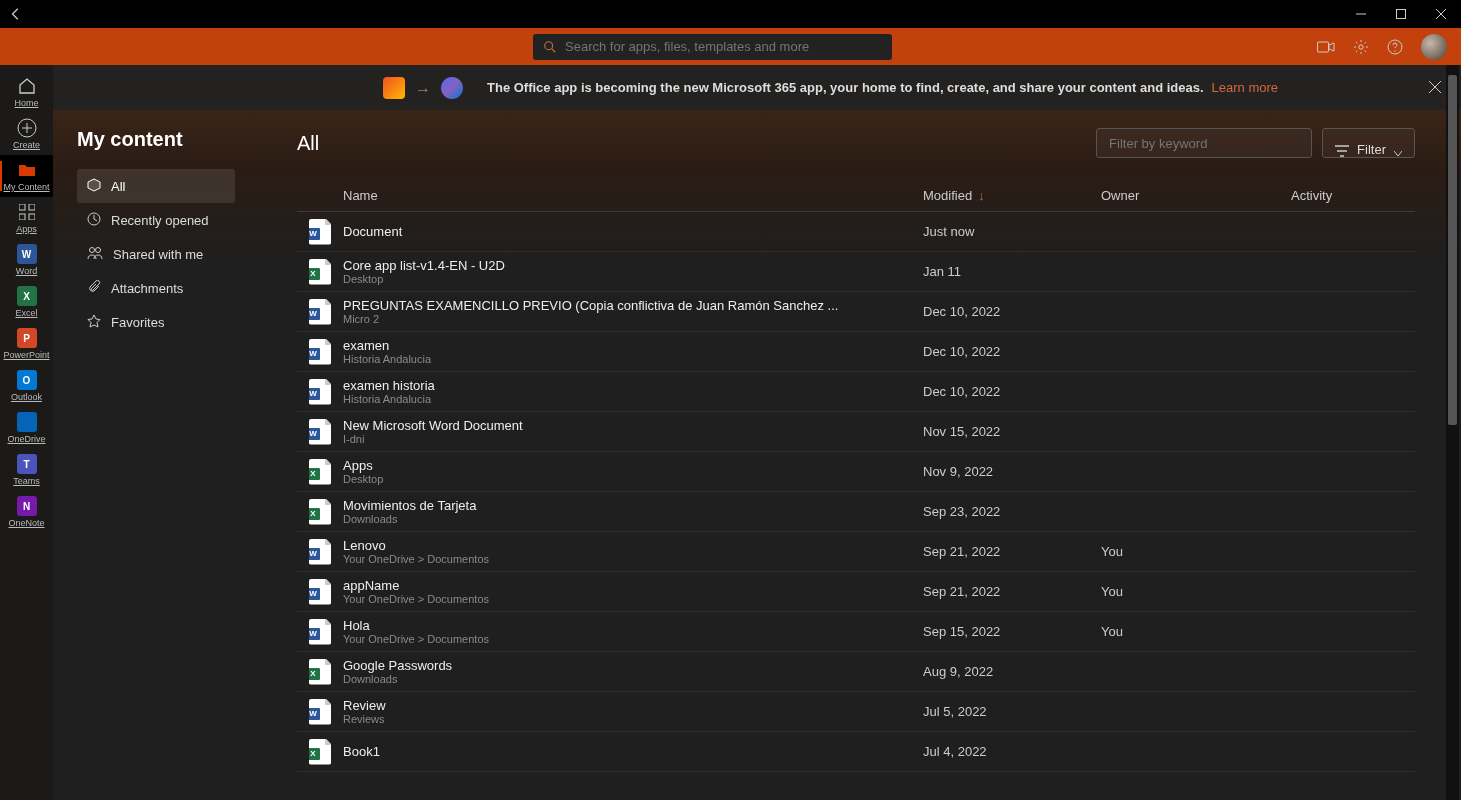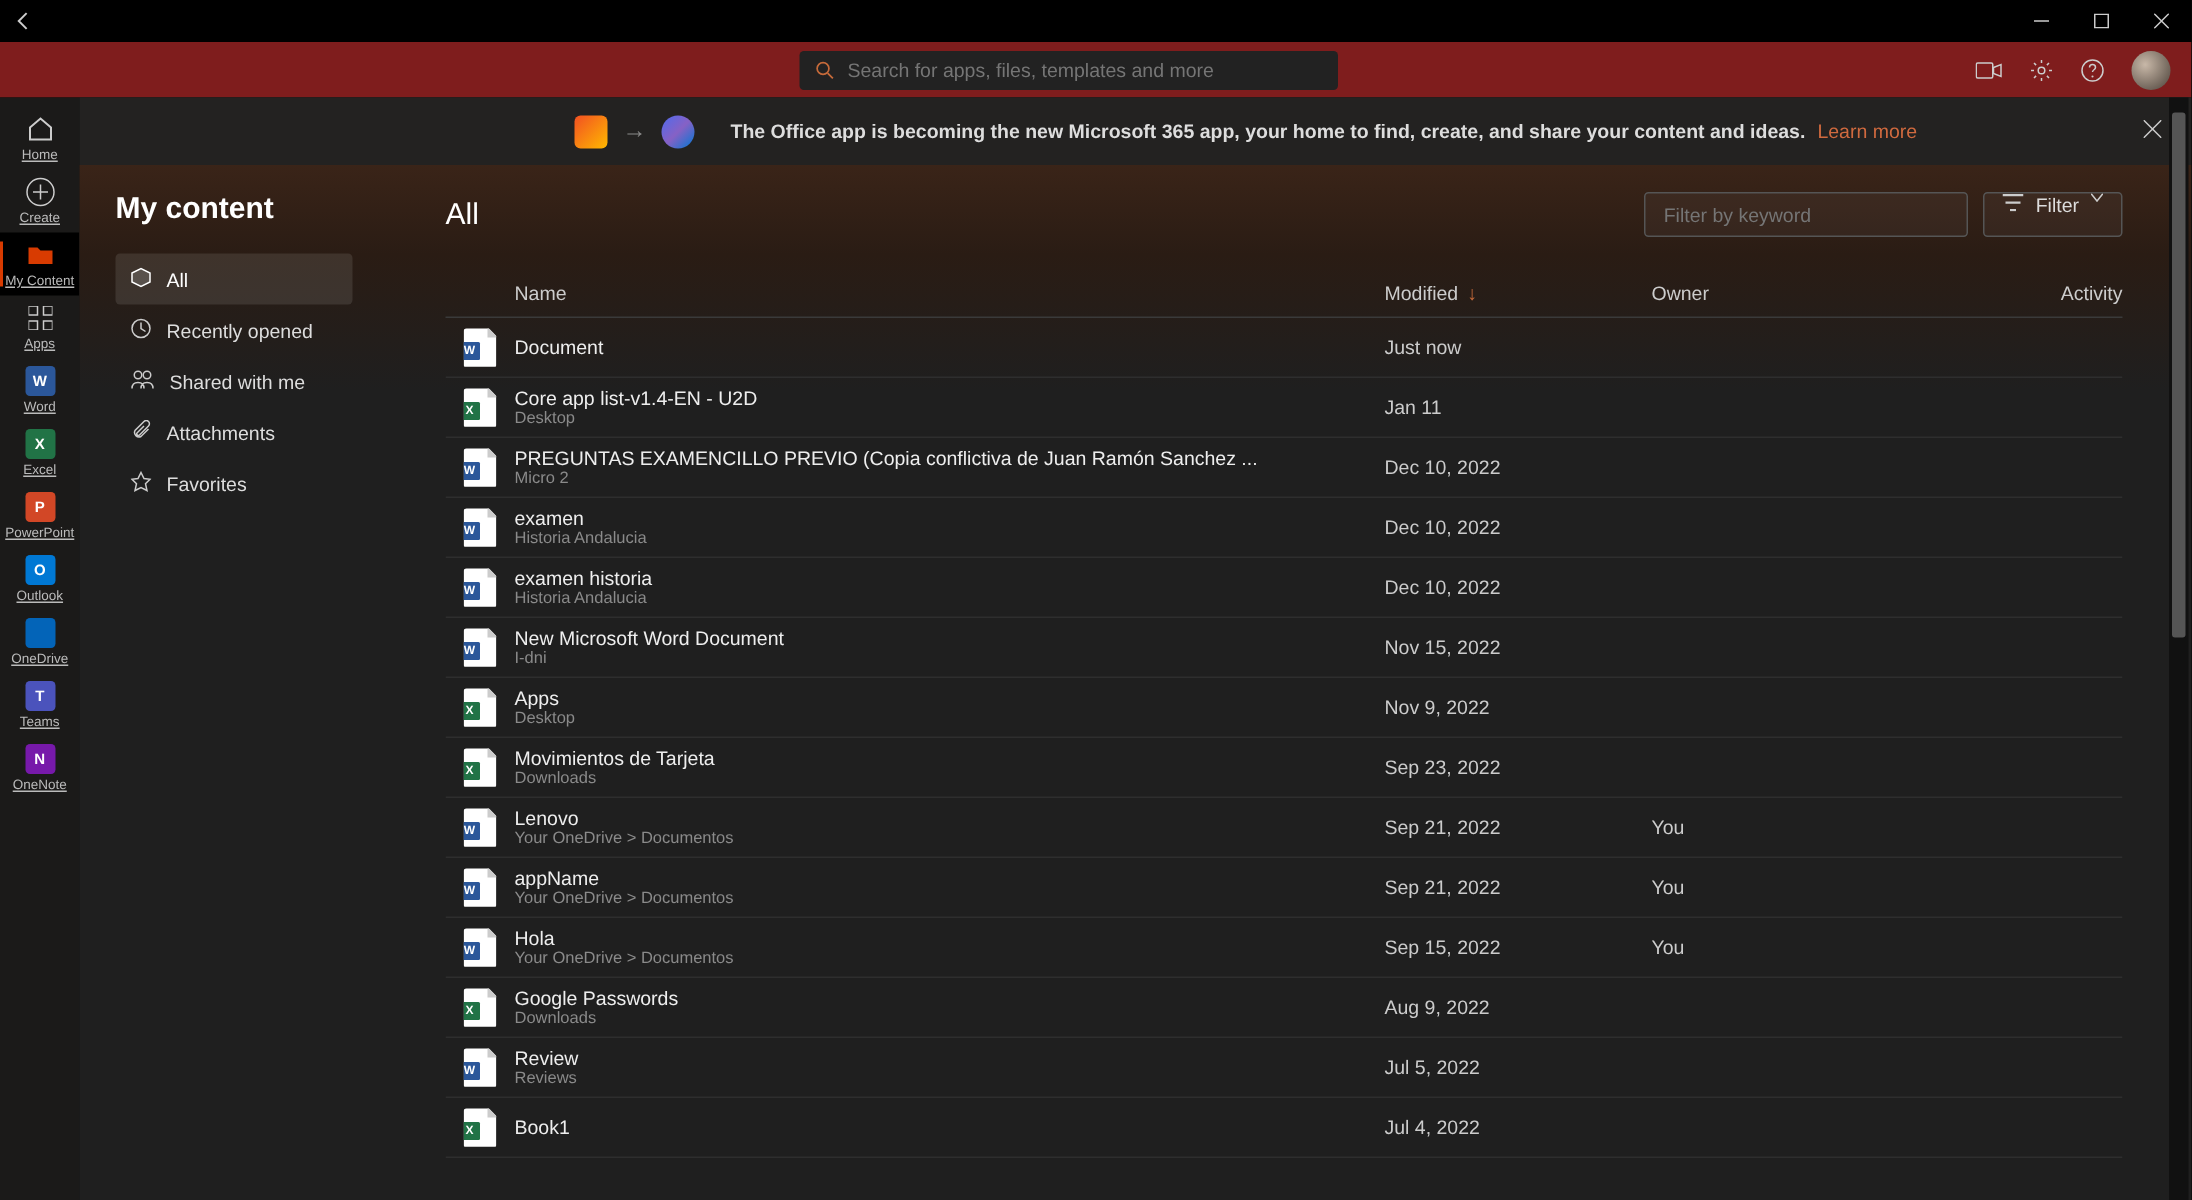--- a/index.html
+++ b/index.html
@@ -5,21 +5,21 @@
 * { margin:0; padding:0; box-sizing:border-box; font-family:'Segoe UI',Arial,sans-serif; }
 html,body { width:1461px; height:800px; overflow:hidden; background:#000; color:#fff; }
 
 
 .titlebar { height:28px; background:#000; display:flex; align-items:center; }
 .titlebar .back { width:32px; display:flex; justify-content:center; color:#ccc; cursor:pointer; }
 .titlebar .spacer { flex:1; }
 .titlebar .winbtn { width:40px; height:28px; display:flex; align-items:center; justify-content:center; color:#ccc; cursor:pointer; }
 
 
-.toolbar { height:37px; background:#7f1d1d; display:flex; align-items:center; }
+.toolbar { height:37px; background:#c2410c; display:flex; align-items:center; }
 .searchbox { margin-left:533px; width:359px; height:26px; background:#222; border-radius:3px; display:flex; align-items:center; padding:0 10px; }
 .searchbox svg { flex:none; }
 .searchbox input { flex:1; background:transparent; border:none; outline:none; color:#bbb; font-size:13px; margin-left:8px; }
 .toolbar .right { margin-left:auto; display:flex; align-items:center; gap:18px; padding-right:14px; }
 .toolbar .iconbtn { color:#ccc; cursor:pointer; display:flex; }
 .avatar { width:26px; height:26px; border-radius:50%; background:radial-gradient(circle at 35% 35%,#c8b8a8,#4a4038); }
 
 
 .body { display:flex; height:735px; }
 
@@ -49,28 +49,28 @@
 .sidebar { width:194px; padding:18px 12px 0 24px; }
 .sidebar h1 { font-size:20px; font-weight:600; margin-bottom:18px; }
 .side-item { height:34px; display:flex; align-items:center; gap:10px; padding:0 10px; border-radius:3px; cursor:pointer; color:#ddd; font-size:13px; }
 .side-item.active { background:rgba(255,255,255,0.10); color:#fff; }
 .side-item svg, .side-item .ficon { flex:none; }
 
 .listarea { flex:1; padding:18px 46px 0 50px; overflow:hidden; display:flex; flex-direction:column; }
 .listhead { display:flex; align-items:center; margin-bottom:22px; }
 .listhead h2 { font-size:20px; font-weight:400; }
 .filterin { margin-left:auto; width:216px; height:30px; background:rgba(255,255,255,0.04); border:1px solid #555; border-radius:3px; padding:0 12px; color:#bbb; font-size:13px; outline:none; }
-.filterbtn { margin-left:10px; height:30px; padding:0 12px; background:rgba(255,255,255,0.04); border:1px solid #555; border-radius:3px; color:#ddd; font-size:13px; display:flex; align-items:flex-start; gap:8px; cursor:pointer; }
+.filterbtn { margin-left:10px; height:30px; padding:0 12px; background:rgba(255,255,255,0.04); border:1px solid #555; border-radius:3px; color:#ddd; font-size:13px; display:flex; align-items:flex-end; gap:8px; cursor:pointer; }
 
 .thead { display:flex; padding:8px 0; border-bottom:1px solid #3a3a3a; color:#ccc; font-size:13px;}
 .c-icon{width:46px;}
 .c-name{flex:1;}
 .c-mod{width:178px;}
 .c-own{width:190px;}
-.c-act{width:124px;text-align:right;}
+.c-act{width:124px;}
 .thead .c-mod { display:flex; align-items:center; gap:6px; }
 .thead .hdr{cursor:pointer;}
 
 .rows { overflow-y:auto; flex:1; }
 .row { display:flex; align-items:center; height:40px; border-bottom:1px solid #2e2e2e; cursor:pointer; }
 .row .c-icon{display:flex;justify-content:center;}
 .fic { width:22px; height:26px; border-radius:2px; background:#fff; position:relative; clip-path:polygon(0 0,75% 0,100% 22%,100% 100%,0 100%);}
 .fic::after{content:"";position:absolute;right:0;top:0;width:6px;height:6px;background:#ccc;}
 .fic .badge{position:absolute;left:-3px;top:9px;width:14px;height:12px;border-radius:1px;display:flex;align-items:center;justify-content:center;font-size:8px;font-weight:700;color:#fff;}
 .fic .badge.wd{background:#2b579a;}

